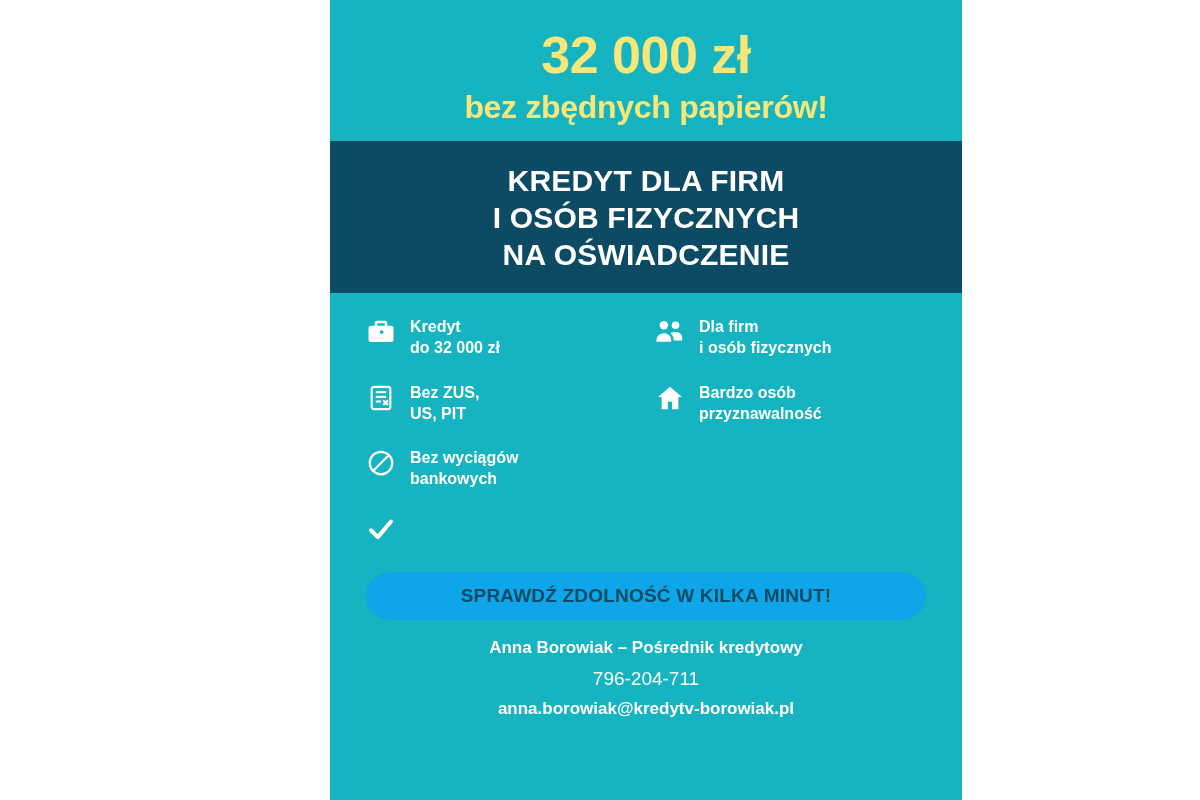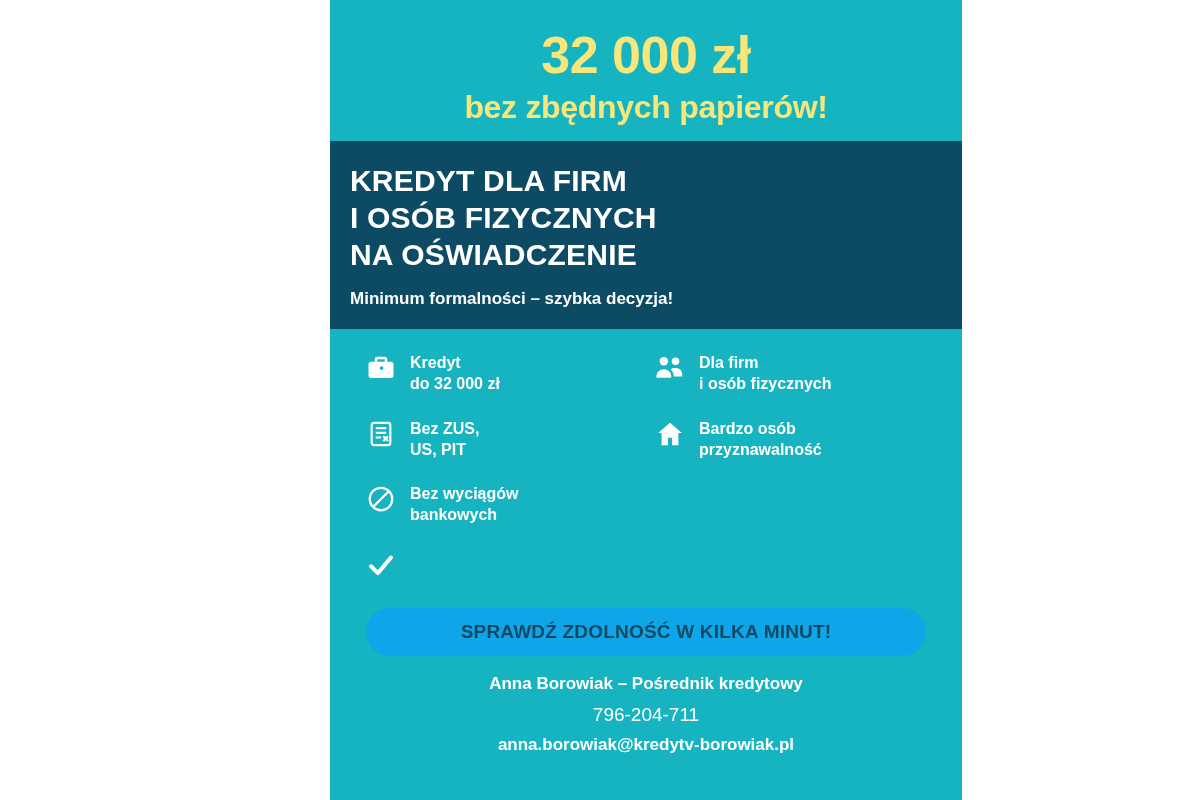--- a/index.html
+++ b/index.html
@@ -39,21 +39,21 @@
     font-weight: bold;
     color: #f7e77a;
     line-height: 1.15;
     margin-top: 6px;
     letter-spacing: -0.3px;
   }
   
   .navy {
     background: #0d4a63;
     padding: 22px 20px 20px 20px;
-    text-align: left;
+    text-align: center;
   }
   .navy .title-line {
     color: #ffffff;
     font-size: 30px;
     font-weight: bold;
     line-height: 1.22;
     letter-spacing: 0.2px;
   }
   .navy .tagline {
     color: #ffffff;
@@ -143,21 +143,20 @@
 
   <div class="headline">
     <div class="amount">32 000 zł</div>
     <div class="sub">bez zbędnych papierów!</div>
   </div>
 
   <div class="navy">
     <div class="title-line">KREDYT DLA FIRM</div>
     <div class="title-line">I OSÓB FIZYCZNYCH</div>
     <div class="title-line">NA OŚWIADCZENIE</div>
-    <div class="tagline">Minimum formalności – szybka decyzja!</div>
   </div>
 
   <div class="features">
 
     <div class="col col-left">
 
       <div class="feat">
         <span class="ico">
           <svg width="30" height="30" viewBox="0 0 24 24" fill="#ffffff">
             <path d="M9 3h6a2 2 0 0 1 2 2v2h3a2 2 0 0 1 2 2v9a2 2 0 0 1-2 2H4a2 2 0 0 1-2-2V9a2 2 0 0 1 2-2h3V5a2 2 0 0 1 2-2zm0 2v2h6V5H9zm2 7a1.5 1.5 0 1 0 3 0 1.5 1.5 0 0 0-3 0z"></path>

